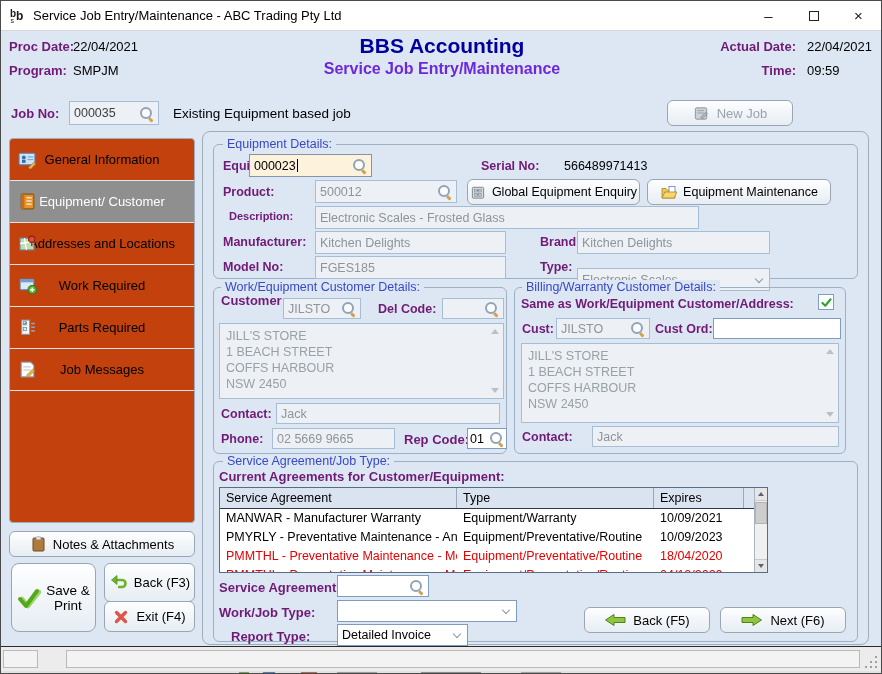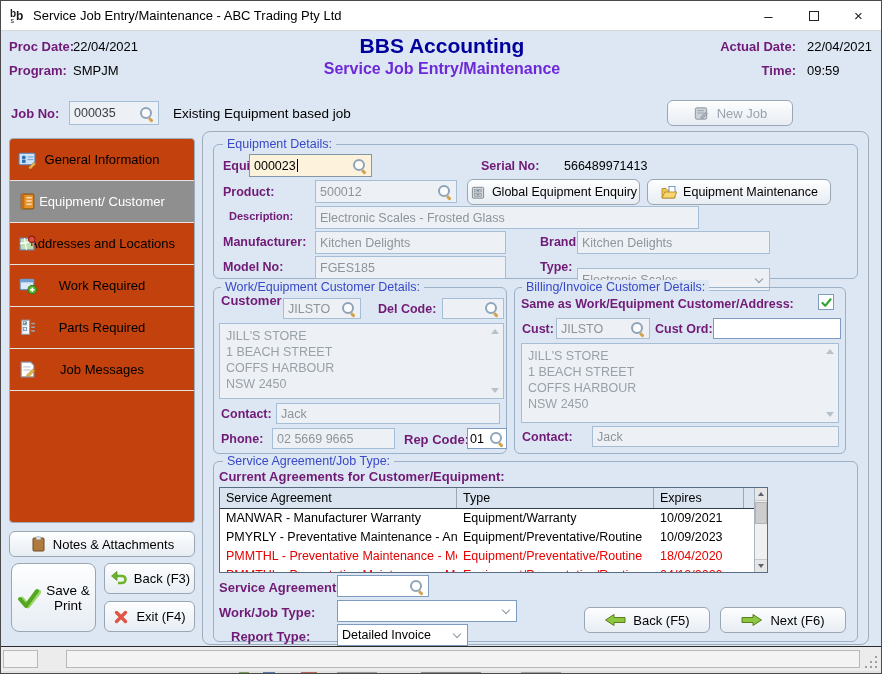--- a/index.html
+++ b/index.html
@@ -202,21 +202,21 @@
   </div>
 
   <div class="btn" style="left:10px; top:562px; width:85px; height:69px; border-radius:8px; gap:5px;">
     <svg width="24" height="22" viewBox="0 0 24 22">
       <path d="M5 12 l6 7 L22 5" fill="none" stroke="#9cd56a" stroke-width="4.5" stroke-linecap="round" stroke-linejoin="round"></path>
       <path d="M3 12 l6 7 L20 4" fill="none" stroke="#54a81d" stroke-width="4" stroke-linecap="round" stroke-linejoin="round"></path>
     </svg>
     <span style="width:44px; white-space:normal; text-align:center; font-size:13.5px;">Save &amp; Print</span>
   </div>
 
-  <div class="btn" style="left:103px; top:562px; width:91px; height:31px;text-align:center;">
+  <div class="btn" style="left:103px; top:562px; width:91px; height:39px;text-align:center;">
     <svg width="18" height="17" viewBox="0 0 18 17">
       <path d="M6 6 h7 a3.5 3.5 0 0 1 0 7 h-4" fill="none" stroke="#6cb52b" stroke-width="2.6"></path>
       <path d="M8 1.5 L2.5 6 L8 10.5 z" fill="#6cb52b" stroke="#4d8a17" stroke-width="0.7"></path>
     </svg>
     <span>Back (F3)</span>
   </div>
 
   <div class="btn" style="left:103px; top:600px; width:91px; height:31px;">
     <svg width="16" height="16" viewBox="0 0 16 16">
       <path d="M3.5 3.5 L12.5 12.5 M12.5 3.5 L3.5 12.5" stroke="#e05548" stroke-width="3.4" stroke-linecap="round"></path>
@@ -318,21 +318,21 @@
   <div class="fld" style="left:271px; top:427px; width:123px; height:21px;">
     <span>02 5669 9665</span>
   </div>
   <div class="lbl" style="left:403px; top:431px; font-size:13px;">Rep Code:</div>
   <div class="fld en" style="left:466px; top:427px; width:40px; height:21px; padding:0 2px;">
     <span>01</span>
     <span class="mag"></span>
   </div>
 
   <div class="grp" style="left:513px; top:286px; width:332px; height:167px;"></div>
-  <div class="legend" style="left:521px; top:279px;">Billing/Invoice Customer Details:</div>
+  <div class="legend" style="left:521px; top:279px;">Billing/Warranty Customer Details:</div>
 
   <div class="lbl" style="left:520px; top:296px; font-size:12.5px;">Same as Work/Equipment Customer/Address:</div>
   <div class="chk" style="left:817px; top:293px;">
     <svg width="13" height="13" viewBox="0 0 16 16">
       <path d="M3 8.5 L6.5 12 L13 4" fill="none" stroke="#2fa32f" stroke-width="2.6" stroke-linecap="round" stroke-linejoin="round"></path>
     </svg>
   </div>
 
   <div class="lbl" style="left:521px; top:321px; font-size:12.5px;">Cust:</div>
   <div class="fld" style="left:555px; top:317px; width:94px; height:21px;">

